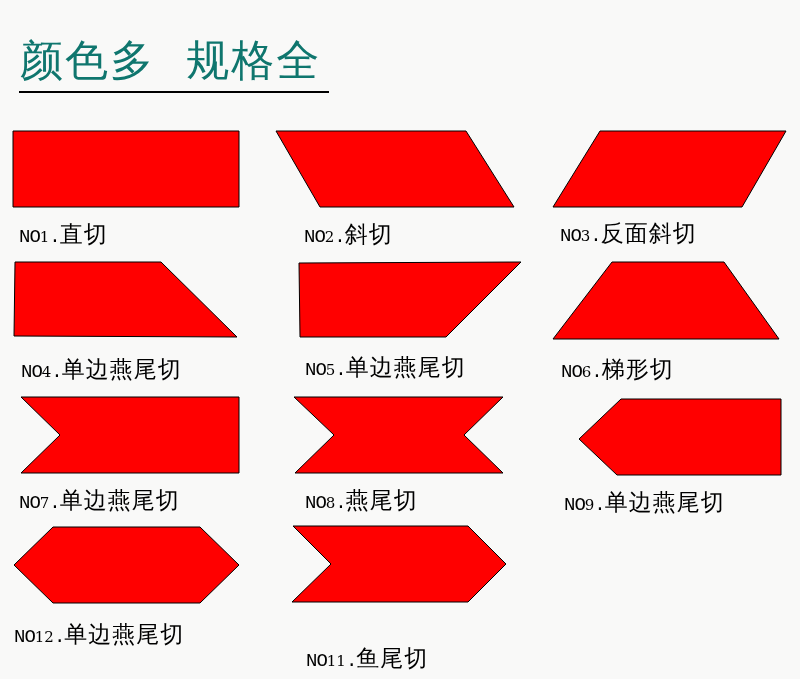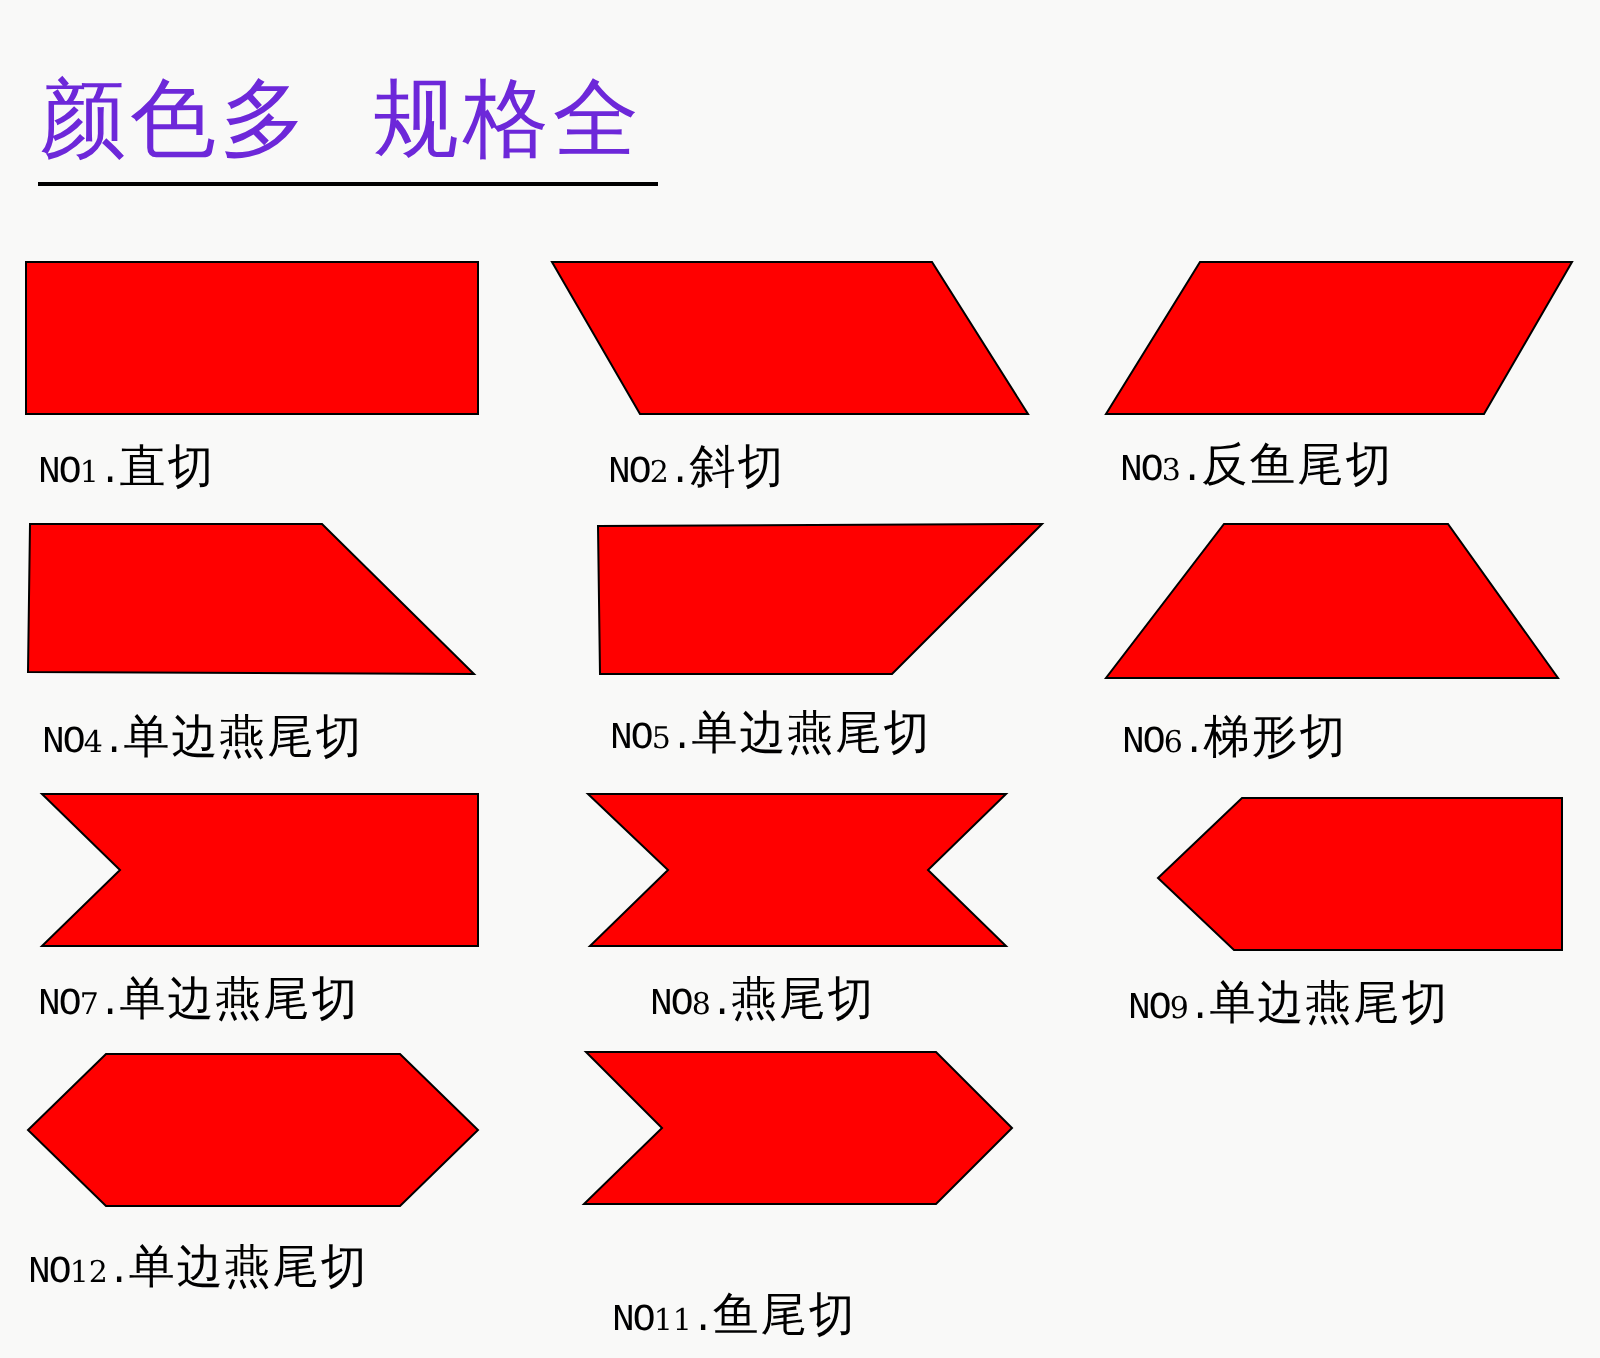--- a/index.html
+++ b/index.html
@@ -9,21 +9,21 @@
       position: relative;
       overflow: hidden;
       font-family: "DejaVu Sans", sans-serif;
     }
     .title {
       position: absolute;
       left: 20px; top: 34px;
       font-family: "DejaVu Sans", sans-serif;
       font-size: 43px;
       line-height: 52px;
-      color: #6d28d9;
+      color: #0f766e;
       letter-spacing: 2px;
       white-space: pre;
     }
     .title-underline {
       position: absolute;
       left: 19px; top: 91px;
       width: 310px; height: 2px;
       background: #000;
     }
     .shapes-svg {
@@ -43,21 +43,21 @@
     .label .no {
       font-family: Liberation Mono, monospace;
       font-size: 19px;
       letter-spacing: -1px;
     }
     .label .num {
       font-family: "DejaVu Serif", serif;
       font-size: 15px;
     }
     .label .cn {
-      font-family: Liberation Serif, serif;
+      font-family: Liberation Sans, sans-serif;
       font-size: 23px;
       letter-spacing: 1px;
     }
   </style>
 </head>
 <body>
 
 <div class="title">颜色多  规格全</div>
 <div class="title-underline"></div>
 
@@ -75,37 +75,37 @@
   <polygon class="shape" fill="#ff0000" points="293,526 468,526 506,564 468,602 292,602 331,564"></polygon>
 </svg>
 
 <div class="label" style="left:19px; top:220px;">
   <span class="no">NO</span><span class="num">1</span><span class="no">.</span><span class="cn">直切</span>
 </div>
 <div class="label" style="left:304px; top:220px;">
   <span class="no">NO</span><span class="num">2</span><span class="no">.</span><span class="cn">斜切</span>
 </div>
 <div class="label" style="left:560px; top:219px;">
-  <span class="no">NO</span><span class="num">3</span><span class="no">.</span><span class="cn">反鱼尾切</span>
+  <span class="no">NO</span><span class="num">3</span><span class="no">.</span><span class="cn">反面斜切</span>
 </div>
 
 <div class="label" style="left:21px; top:355px;">
   <span class="no">NO</span><span class="num">4</span><span class="no">.</span><span class="cn">单边燕尾切</span>
 </div>
 <div class="label" style="left:305px; top:353px;">
   <span class="no">NO</span><span class="num">5</span><span class="no">.</span><span class="cn">单边燕尾切</span>
 </div>
 <div class="label" style="left:561px; top:355px;text-align:right;">
   <span class="no">NO</span><span class="num">6</span><span class="no">.</span><span class="cn">梯形切</span>
 </div>
 
 <div class="label" style="left:19px; top:486px;">
   <span class="no">NO</span><span class="num">7</span><span class="no">.</span><span class="cn">单边燕尾切</span>
 </div>
-<div class="label" style="left:305px; top:486px;margin-left:20px;">
+<div class="label" style="left:305px; top:486px;">
   <span class="no">NO</span><span class="num">8</span><span class="no">.</span><span class="cn">燕尾切</span>
 </div>
 <div class="label" style="left:564px; top:488px;">
   <span class="no">NO</span><span class="num">9</span><span class="no">.</span><span class="cn">单边燕尾切</span>
 </div>
 
 <div class="label" style="left:14px; top:620px;">
   <span class="no">NO</span><span class="num">12</span><span class="no">.</span><span class="cn">单边燕尾切</span>
 </div>
 <div class="label" style="left:306px; top:644px;">

